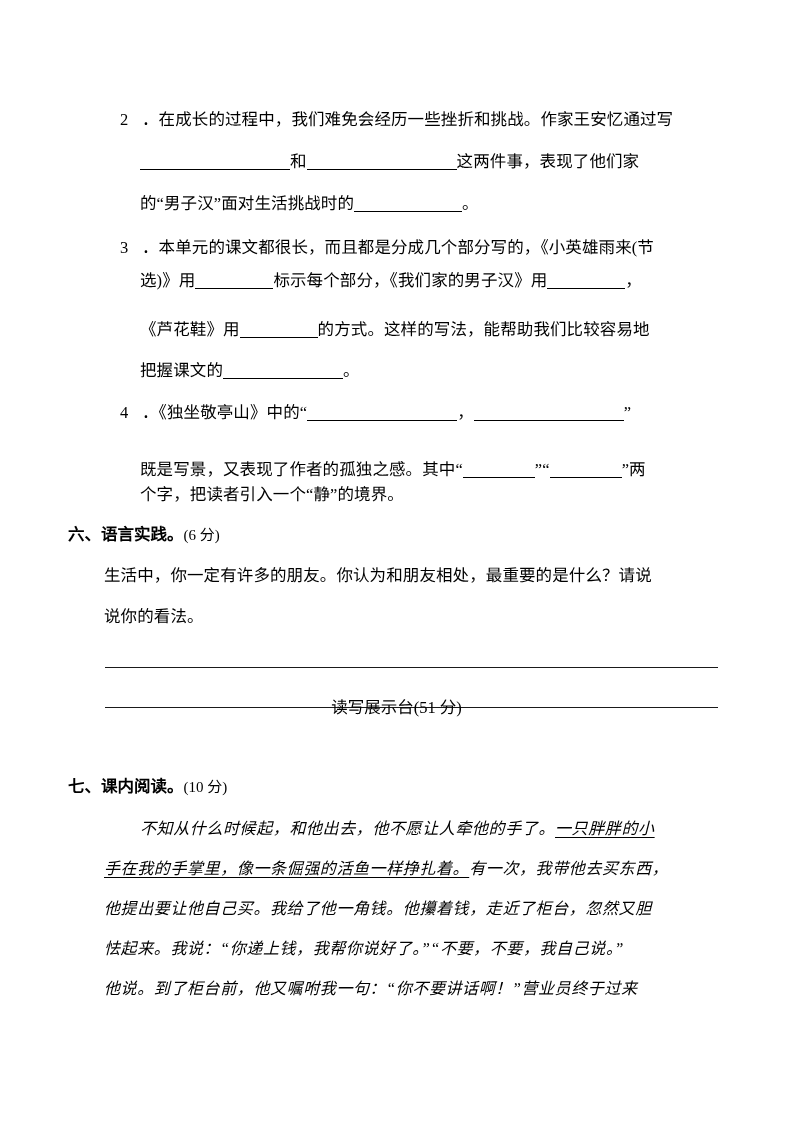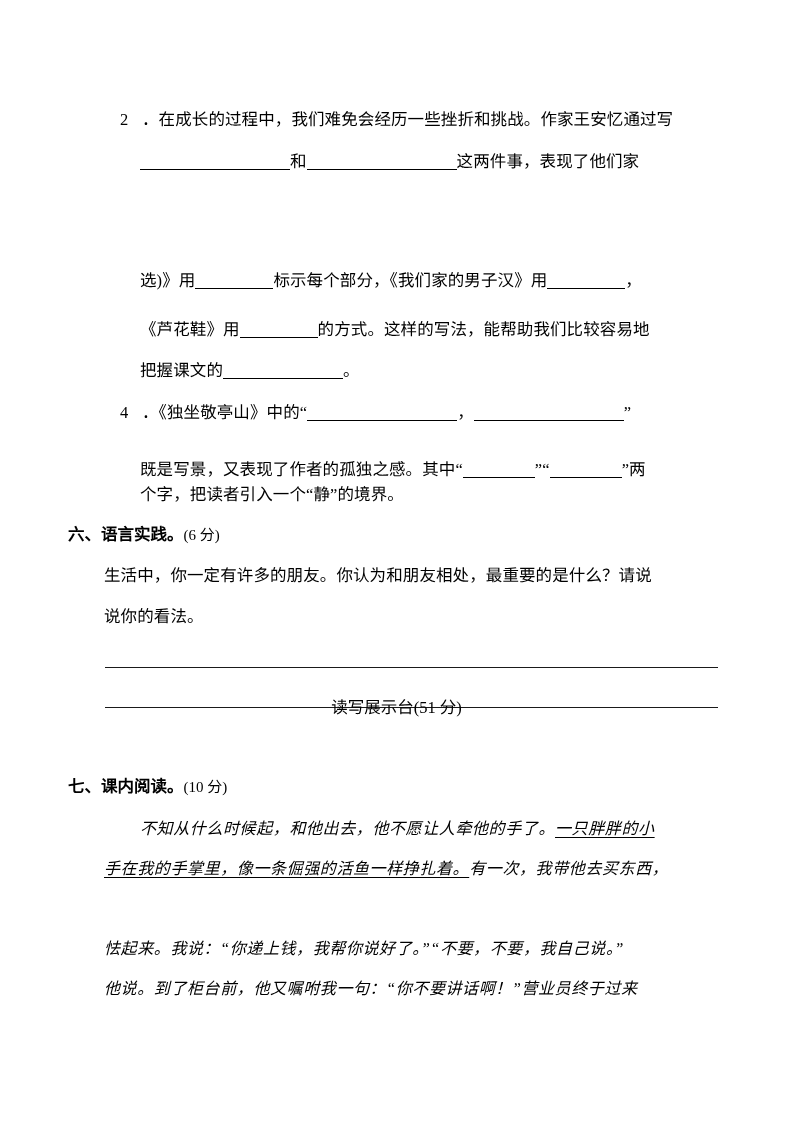--- a/index.html
+++ b/index.html
@@ -98,21 +98,27 @@
 <div class="page">
 
   <div class="qline" style="left:120px; top:112px;">
     <span class="num">2</span><span>．</span><span>在成长的过程中，我们难免会经历一些挫折和挑战。作家王安忆通过写</span>
   </div>
 
   <div class="qline" style="left:140px; top:155px;font-family:Liberation Mono, monospace;">
     <span class="blank" style="width:150px;"></span><span>和</span><span class="blank" style="width:150px;"></span><span>这两件事，表现了他们家</span>
   </div>
 
+  <div class="qline" style="left:140px; top:196px;">
+    <span>的“男子汉”面对生活挑战时的</span><span class="blank" style="width:108px;"></span><span>。</span>
+  </div>
 
+  <div class="qline" style="left:120px; top:240px;">
+    <span class="num">3</span><span>．</span><span>本单元的课文都很长，而且都是分成几个部分写的，《小英雄雨来(节</span>
+  </div>
 
   <div class="qline" style="left:140px; top:273px;">
     <span>选)》用</span><span class="blank" style="width:78px;"></span><span>标示每个部分，《我们家的男子汉》用</span><span class="blank" style="width:78px;"></span><span>，</span>
   </div>
 
   <div class="qline" style="left:140px; top:322px;">
     <span>《芦花鞋》用</span><span class="blank" style="width:78px;"></span><span>的方式。这样的写法，能帮助我们比较容易地</span>
   </div>
 
   <div class="qline" style="left:140px; top:363px;">
@@ -155,20 +161,23 @@
   </div>
 
   <div class="passage" style="left:140px; top:821px;">
     <span>不知从什么时候起，和他出去，他不愿让人牵他的手了。</span><span class="u">一只胖胖的小</span>
   </div>
 
   <div class="passage" style="left:104px; top:861px;">
     <span class="u">手在我的手掌里，像一条倔强的活鱼一样挣扎着。</span><span>有一次，我带他去买东西，</span>
   </div>
 
+  <div class="passage" style="left:104px; top:901px;">
+    <span>他提出要让他自己买。我给了他一角钱。他攥着钱，走近了柜台，忽然又胆</span>
+  </div>
 
   <div class="passage" style="left:104px; top:941px;">
     <span>怯起来。我说：“你递上钱，我帮你说好了。”“不要，不要，我自己说。”</span>
   </div>
 
   <div class="passage" style="left:104px; top:981px;">
     <span>他说。到了柜台前，他又嘱咐我一句：“你不要讲话啊！”营业员终于过来</span>
   </div>
 
 </div>

